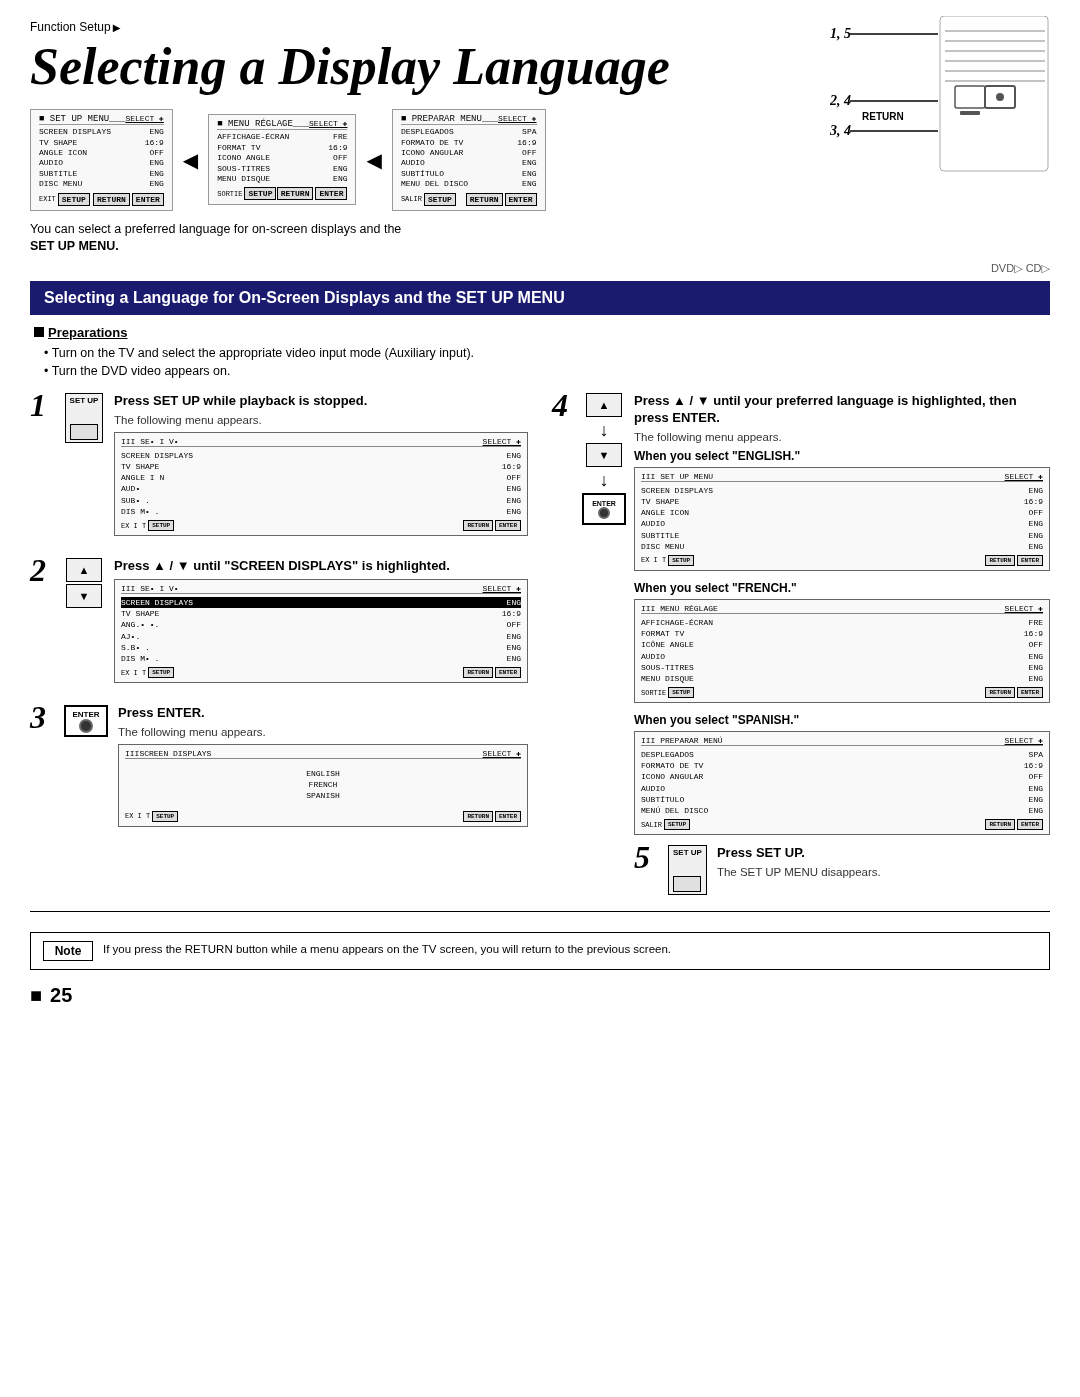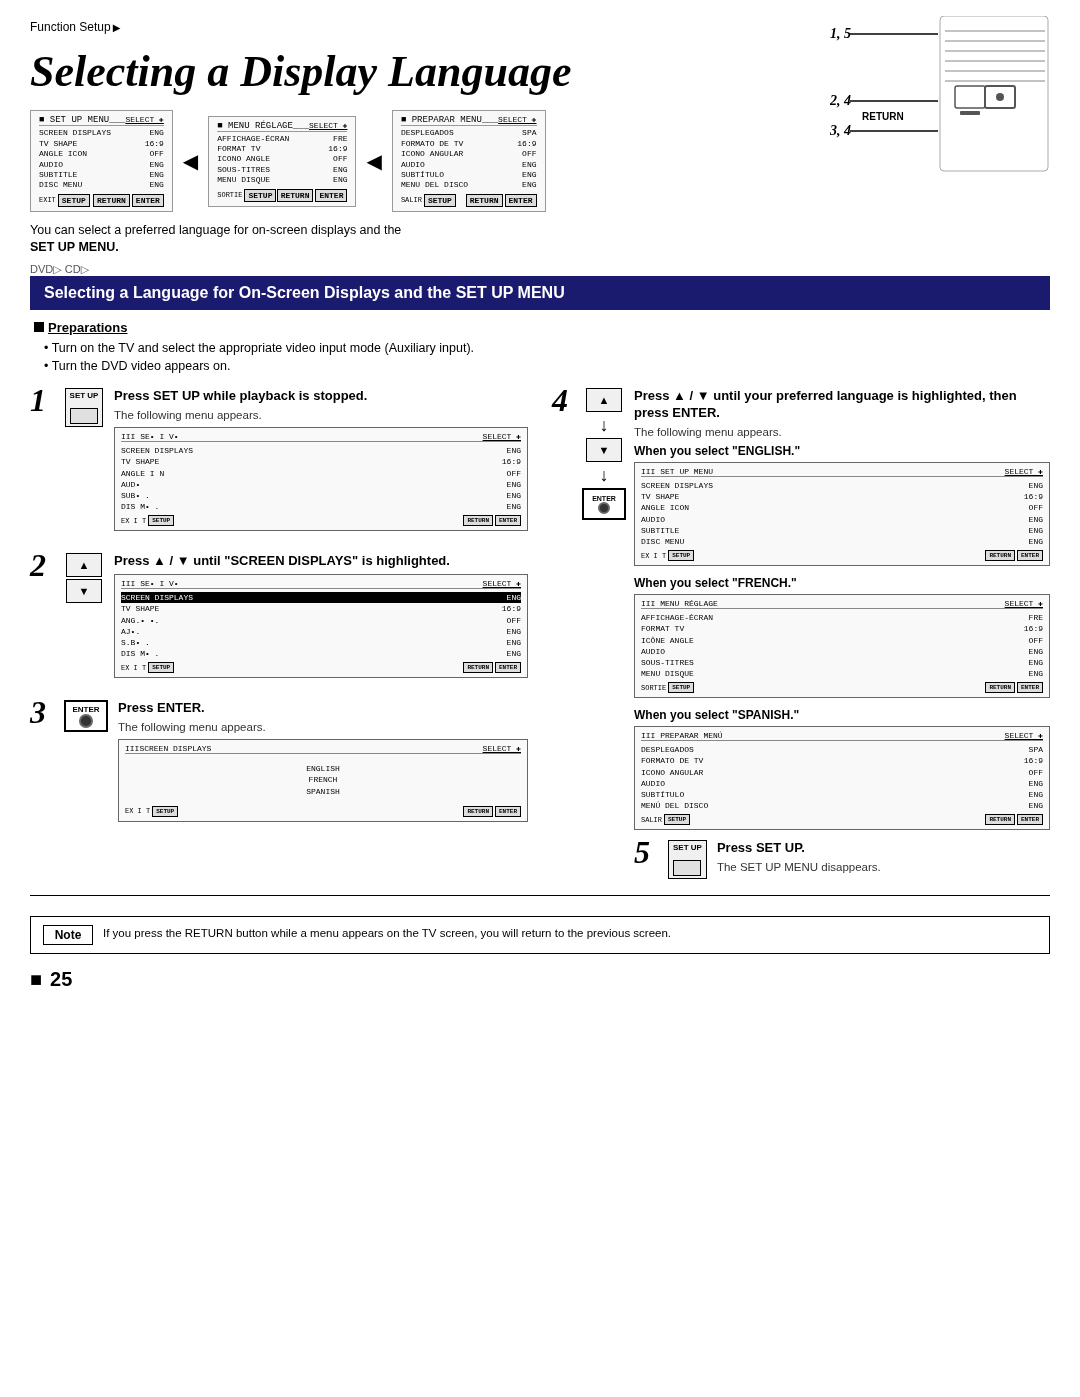--- a/index.html
+++ b/index.html
@@ -33,27 +33,26 @@
       color: #000;
     }
     .breadcrumb-arrow {
       font-size: 10px;
       margin-left: 2px;
     }
 
     
     .page-title {
       font-family: 'Times New Roman', serif;
-      font-size: 44px;
+      font-size: 52px;
       font-style: italic;
       font-weight: bold;
       color: #000;
       margin-bottom: 8px;
       line-height: 1.1;
-      margin-top: 10px;
     }
 
     
     .intro-screens {
       display: flex;
       align-items: center;
       gap: 10px;
       margin-bottom: 10px;
       margin-top: 6px;
     }
@@ -181,21 +180,21 @@
     }
     .setup-icon {
       border: 1px solid #000;
       padding: 2px 4px;
       font-size: 9px;
       font-weight: bold;
       background: #f0f0f0;
       display: flex;
       flex-direction: column;
       align-items: center;
-      gap: 8px;
+      gap: 19px;
     }
     .step-content {
       flex: 1;
     }
     .step-title {
       font-weight: bold;
       font-size: 13px;
       margin-bottom: 4px;
       line-height: 1.3;
     }
@@ -492,21 +491,21 @@
         </div>
       </div>
     </div>
   </div>
 
   <div class="description">
     <span>You can select a preferred language for on-screen displays and the</span><br>
     <strong>SET UP MENU.</strong>
   </div>
 
-  <div style="text-align:left; font-size:11px; color:#555; ">DVD▷ CD▷</div>
+  <div style="text-align:right; font-size:11px; color:#555; margin-bottom:6px;">DVD▷ CD▷</div>
 
   <div class="section-header">Selecting a Language for On-Screen Displays and the SET UP MENU</div>
 
   <div class="preparations">
     <div class="preparations-title">
       <span class="prep-square"></span>
       <span>Preparations</span>
     </div>
     <ul>
       <li>Turn on the TV and select the appropriate video input mode (Auxiliary input).</li>

